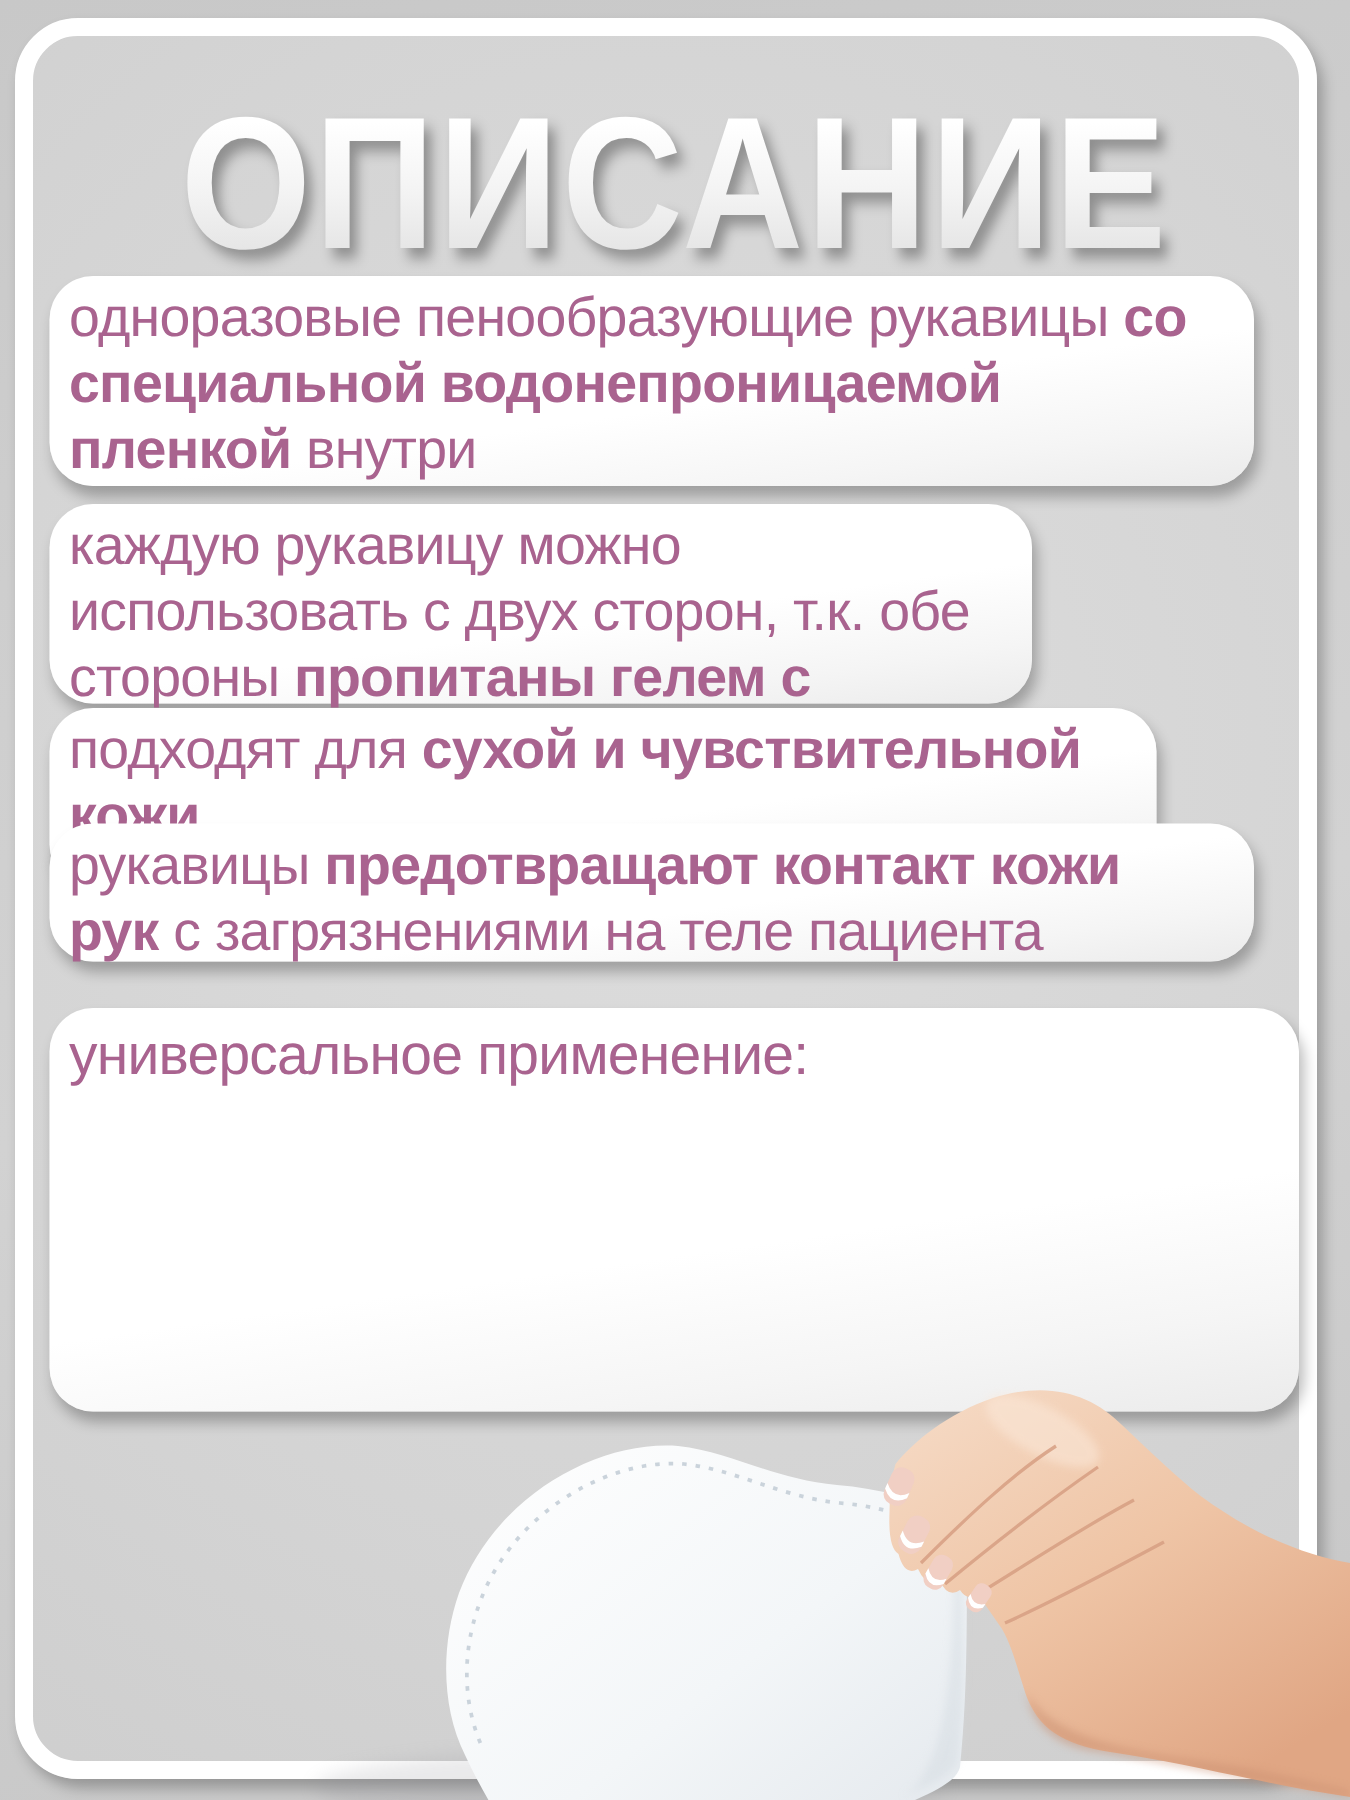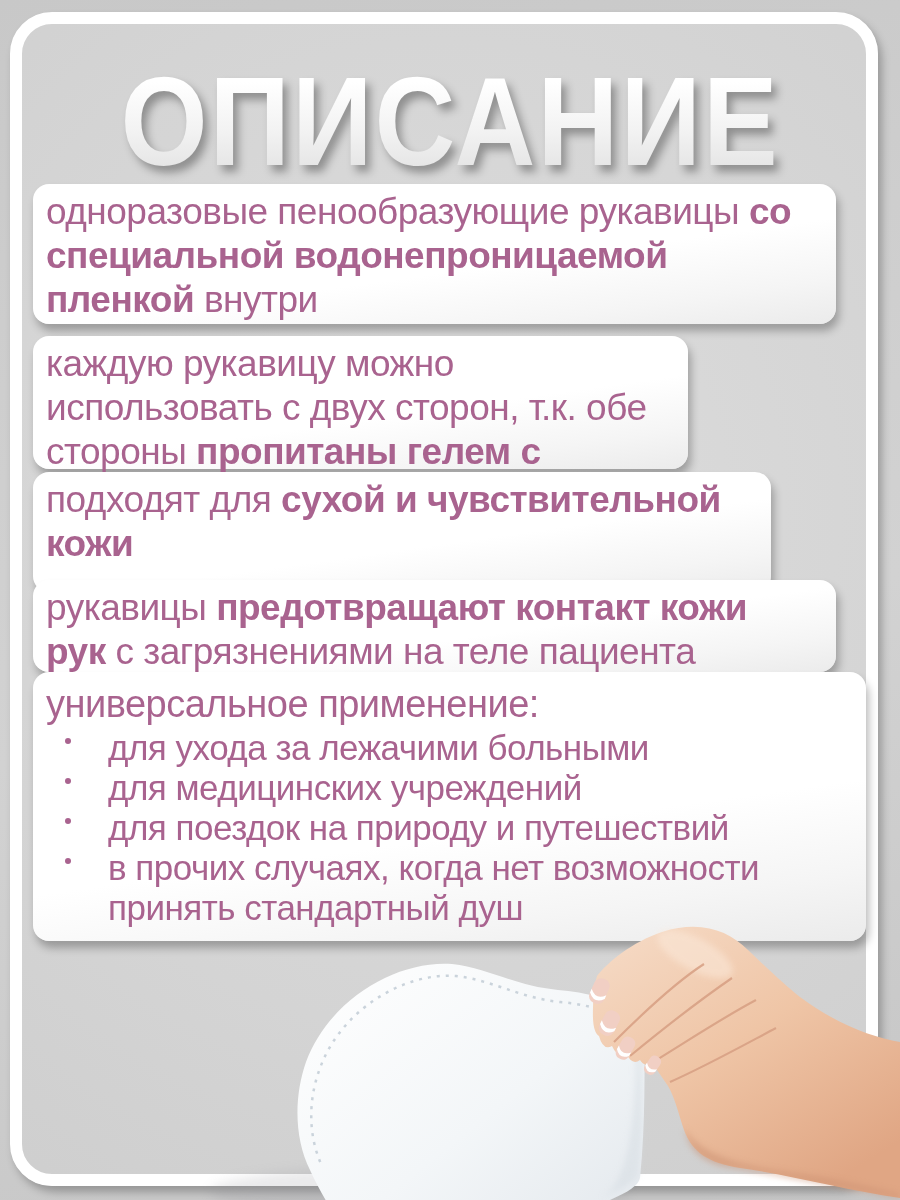--- a/index.html
+++ b/index.html
@@ -19,32 +19,32 @@
   }
   .title{
     position:absolute;top:50px;left:0;right:0;margin:0;text-align:center;
     font-size:112px;font-weight:bold;letter-spacing:2px;
     transform:scaleY(1.12);transform-origin:top center;
     background:linear-gradient(180deg,#ffffff 22%,#f3f3f3 55%,#dcdcdc 100%);
     -webkit-background-clip:text;background-clip:text;color:transparent;
     filter:drop-shadow(5px 6px 4px rgba(0,0,0,.33));
   }
   .card{
-    position:absolute;left:33px;box-sizing:border-box;border-radius:16px;
+    position:absolute;left:33px;box-sizing:border-box;border-radius:29px;
     background:linear-gradient(172deg,#ffffff 58%,#f5f5f5 82%,#ebebeb 100%);
     box-shadow:3px 7px 9px rgba(0,0,0,.27);
     color:#a9638f;font-size:37px;line-height:44px;letter-spacing:-0.5px;
     padding:6px 24px 0 13px;
   }
   .card .txt{margin:0;}
   .card b{font-weight:bold;}
   .c1{top:184px;width:803px;height:140px;}
   .c2{top:336px;width:655px;height:133px;}
   .c3{top:472px;width:738px;height:120px;}
-  .c4{top:580px;width:803px;height:92px;}
+  .c4{top:549px;width:803px;height:92px;}
   .c5{top:672px;width:833px;height:269px;padding-top:10px;}
   .c5 .hdr{margin:0;font-weight:normal;font-size:38px;line-height:44px;}
   .c5 ul{list-style:none;margin:2px 0 0;padding:0;font-size:35px;line-height:40px;}
   .c5 li{position:relative;padding-left:62px;}
   .c5 li::before{
     content:"";position:absolute;left:19px;top:10px;width:6px;height:6px;border-radius:50%;
     background:#a9638f;
   }
   .photo{position:absolute;left:0;bottom:0;width:900px;height:330px;z-index:6;}
 </style>
@@ -64,26 +64,20 @@
     <p class="txt"><span>каждую рукавицу можно использовать с двух сторон, т.к. обе стороны </span><b>пропитаны гелем с нейтральным ph</b></p>
   </section>
   <section class="card c3">
     <p class="txt"><span>подходят для </span><b>сухой и чувствительной кожи</b></p>
   </section>
   <section class="card c4">
     <p class="txt"><span>рукавицы </span><b>предотвращают контакт кожи рук</b><span> с загрязнениями на теле пациента</span></p>
   </section>
   <section class="card c5">
     <p class="hdr">универсальное применение:</p>
-    <ul>
-        <li>для ухода за лежачими больными</li>
-        <li>для медицинских учреждений</li>
-        <li>для поездок на природу и путешествий</li>
-        <li>в прочих случаях, когда нет возможности принять стандартный душ</li>
-      </ul>
   </section>
 </main>
 
 <svg class="photo" viewBox="0 0 900 330" xmlns="http://www.w3.org/2000/svg">
   <defs>
     <linearGradient id="mittGrad" x1="0" y1="0" x2="1" y2="1">
       <stop offset="0" stop-color="#ffffff"></stop>
       <stop offset="0.55" stop-color="#f3f6f8"></stop>
       <stop offset="1" stop-color="#e2e7ec"></stop>
     </linearGradient>

